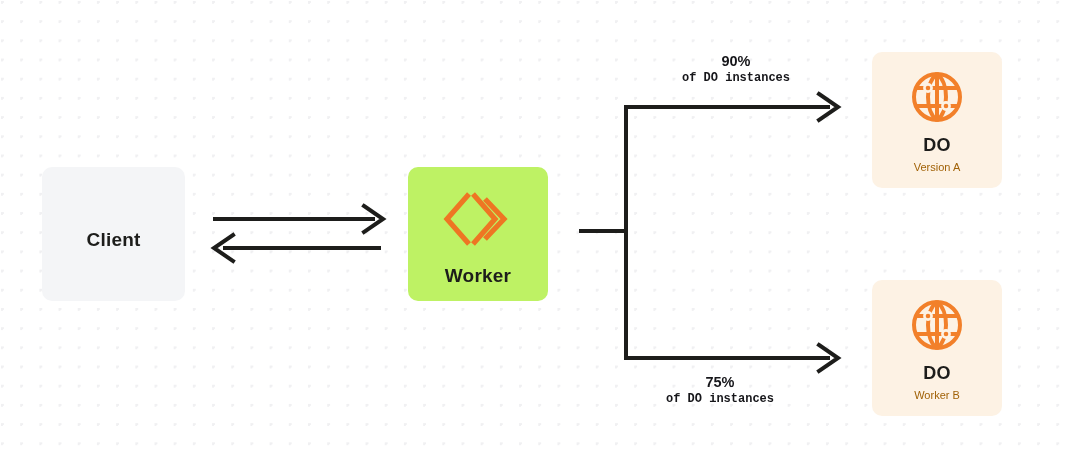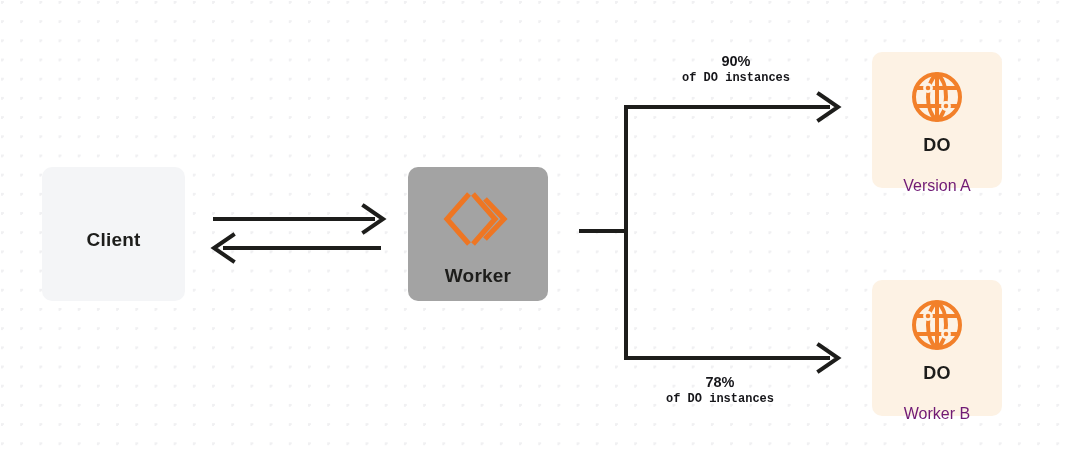--- a/index.html
+++ b/index.html
@@ -52,21 +52,21 @@
     letter-spacing: 0.2px;
     margin-top: 11px;
   }
 
   
   #worker-node {
     left: 408px;
     top: 167px;
     width: 140px;
     height: 134px;
-    background: #a3a3a3;
+    background: #bef264;
     justify-content: flex-start;
     padding-top: 24px;
   }
   #worker-node .node-title {
     font-size: 19px;
     font-weight: bold;
     color: #1d1d1b;
     margin-top: 18px;
     letter-spacing: 0.2px;
   }
@@ -85,24 +85,24 @@
   #do-node-b { top: 280px; }
   .do-glyph { width: 54px; height: 54px; display:block; }
   .do-title {
     font-size: 18px;
     font-weight: bold;
     color: #1d1d1b;
     margin-top: 11px;
     letter-spacing: 0.2px;
   }
   .do-sub {
-    font-size: 16px;
+    font-size: 11px;
     font-weight: normal;
-    color: #701a75;
-    margin-top: 21px;
+    color: #a16207;
+    margin-top: 5px;
   }
 
   
   #connectors {
     position: absolute;
     left: 0; top: 0;
     width: 1072px;
     height: 452px;
   }
 
@@ -212,15 +212,15 @@
   <span class="do-title">DO</span>
   <span class="do-sub">Worker B</span>
 </div>
 
 <div class="branch-label" id="label-top">
   <span class="pct">90%</span>
   <span class="desc">of DO instances</span>
 </div>
 
 <div class="branch-label" id="label-bottom">
-  <span class="pct">78%</span>
+  <span class="pct">75%</span>
   <span class="desc">of DO instances</span>
 </div>
 
 </body></html>

